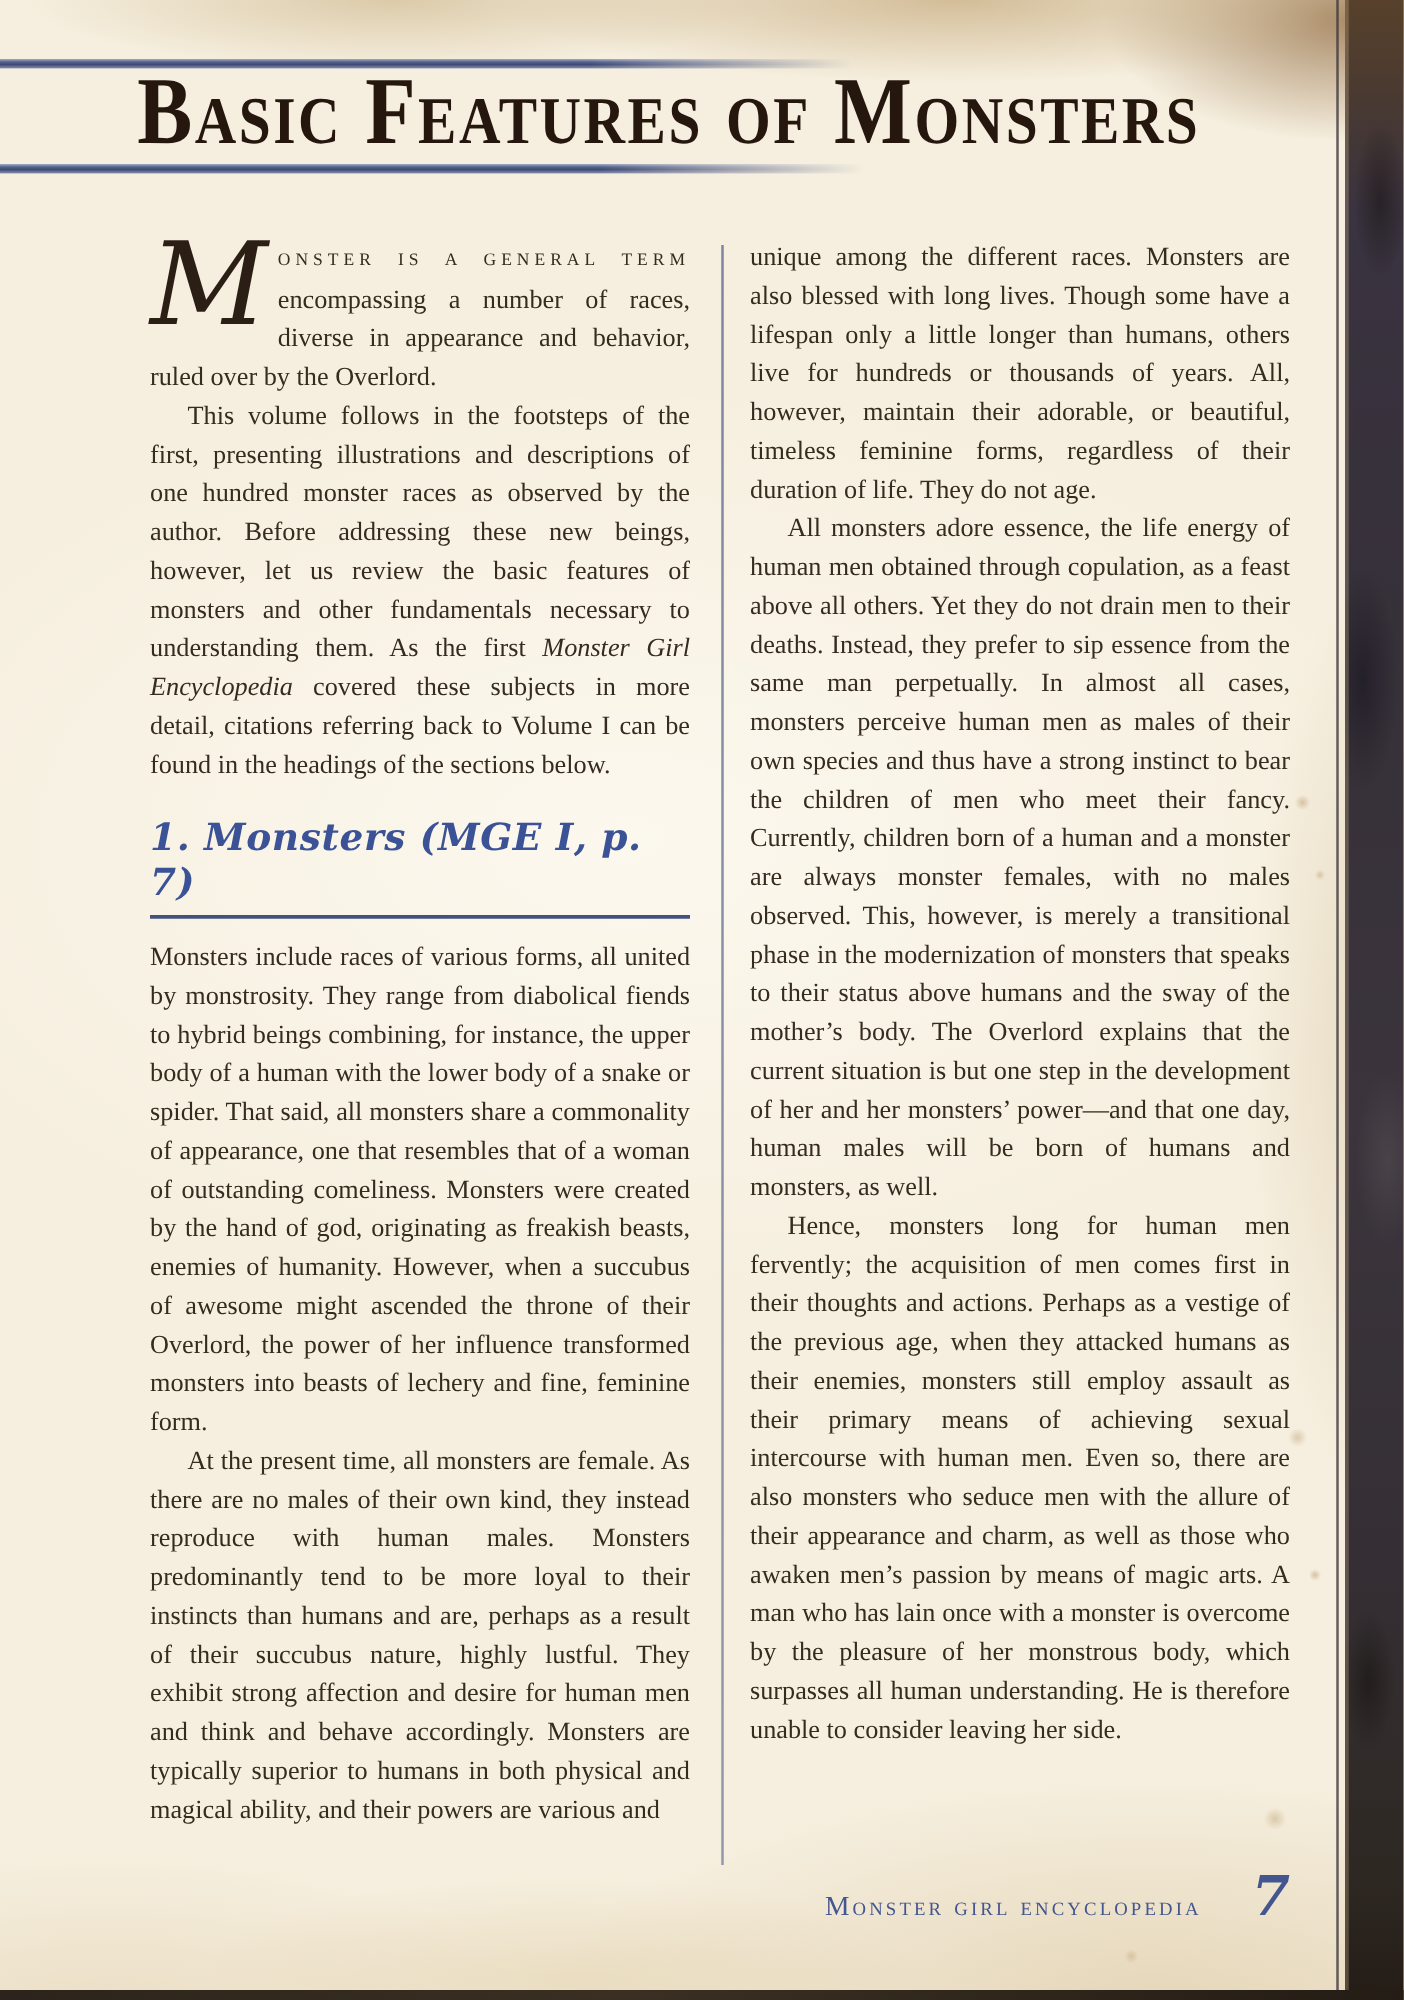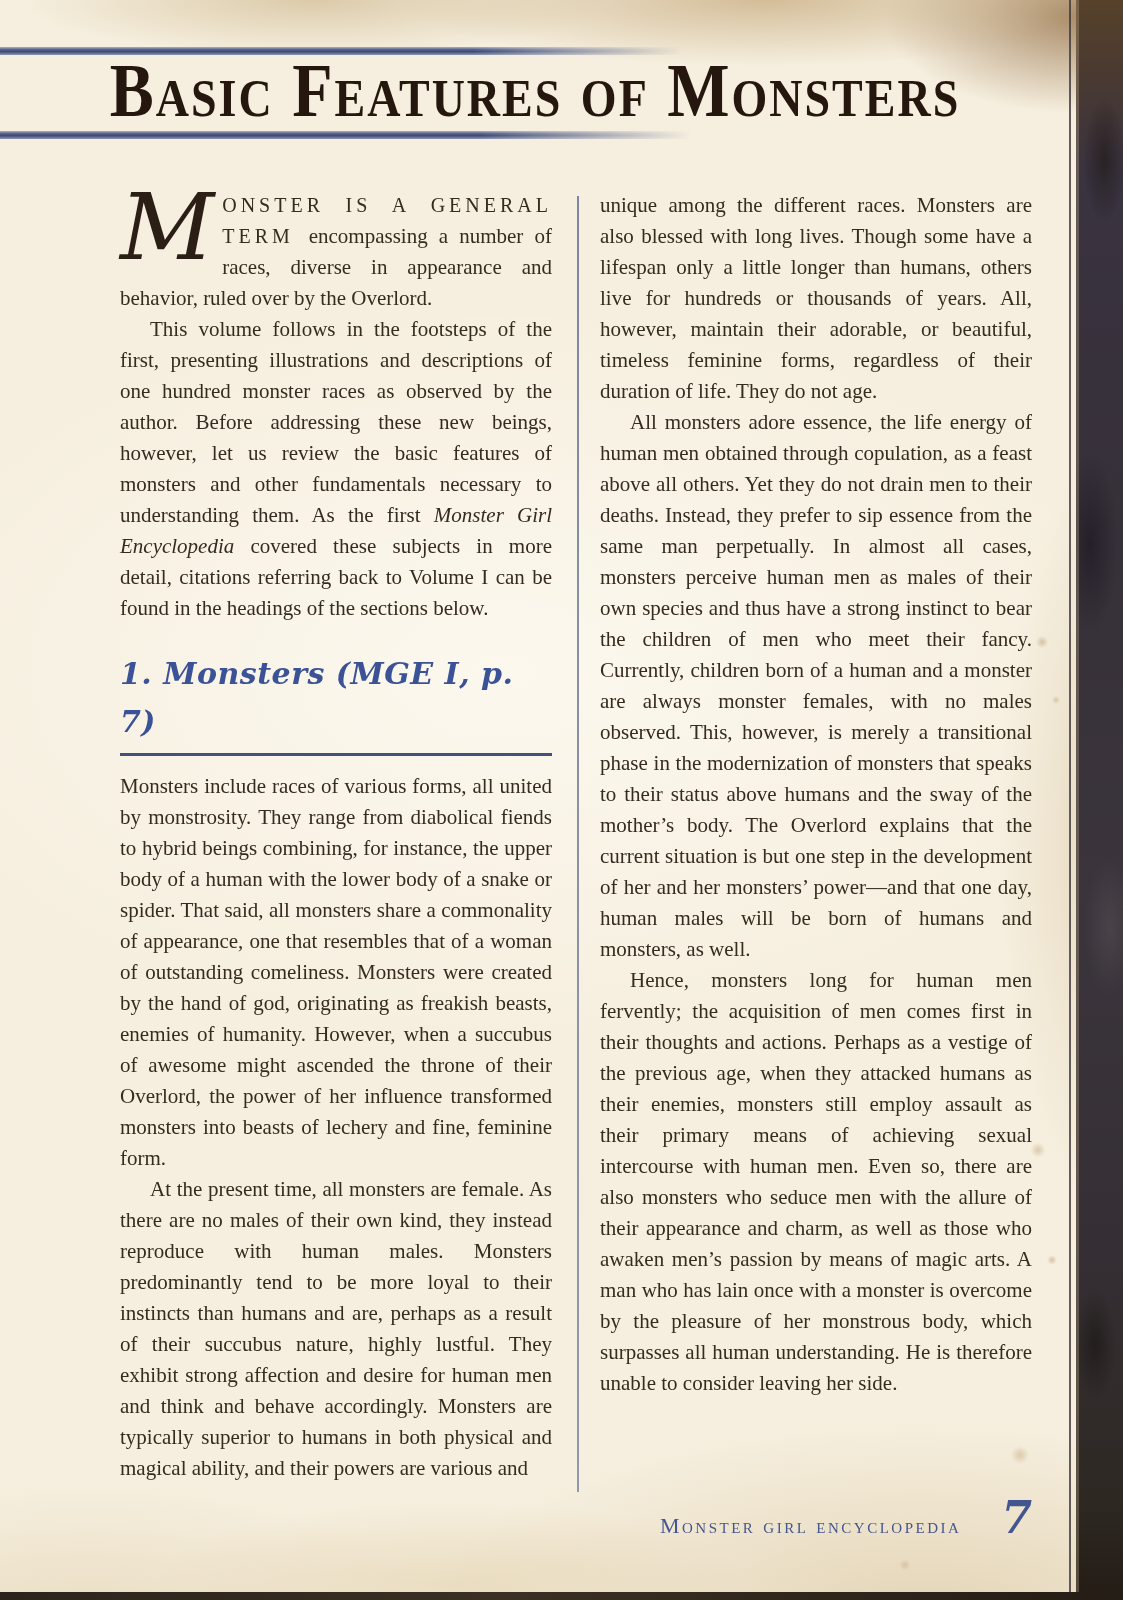--- a/index.html
+++ b/index.html
@@ -50,26 +50,26 @@
   .para.ind { text-indent:30px; }
   .it { font-style:italic; }
   .col-divider { position:absolute; top:196px; left:577px; width:2px; height:1296px;
     background:linear-gradient(to bottom, rgba(104,116,150,.85), rgba(104,116,150,.7)); }
 
   .dropcap {
     float:left; font-family:"DejaVu Serif", serif; font-style:italic;
     font-size:92px; line-height:64px; padding-top:6px; margin:0 8px 0 0;
     color:#2b1f15;
   }
-  .lead-caps { text-transform:uppercase; font-size:20px; letter-spacing:4px; }
+  .lead-caps { text-transform:uppercase; font-size:14px; letter-spacing:4px; }
 
   .section-heading {
     margin:26px 0 15px 0; padding-bottom:7px;
     font-family:"DejaVu Serif", serif; font-style:italic; font-weight:bold;
-    font-size:30px; line-height:48px; letter-spacing:0.5px;
+    font-size:30px; line-height:36px; letter-spacing:0.5px;
     color:var(--accent-blue,#3b5297);
     border-bottom:3px solid var(--rule-blue,#44517c);
     text-align:left; text-indent:0;
   }
 
   
   .footer { position:absolute; left:120px; top:1496px; width:912px;
     display:flex; justify-content:flex-end; align-items:baseline; gap:40px; }
   .footer-book-title {
     font-variant:small-caps; letter-spacing:2.5px; font-size:22px;

